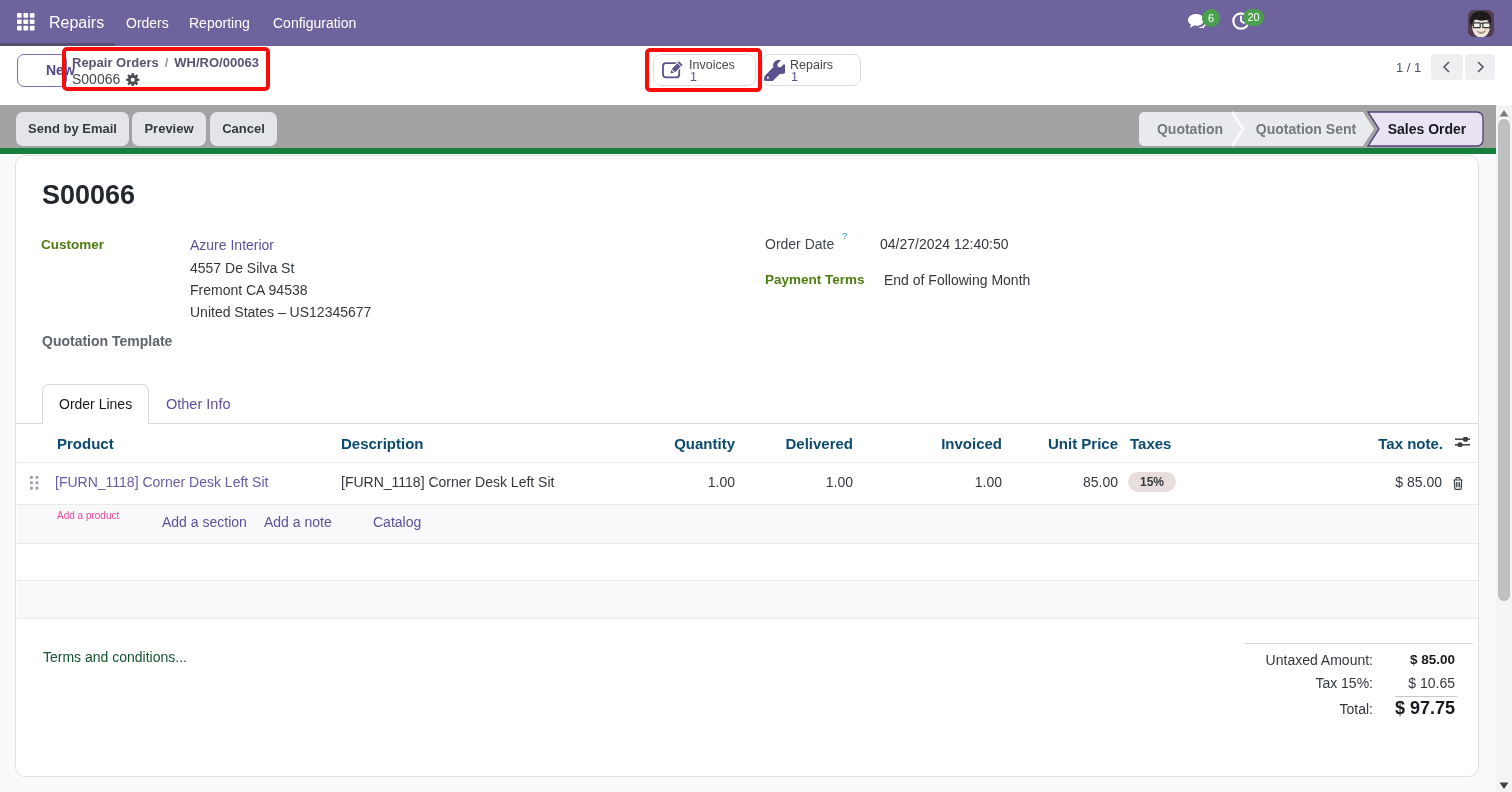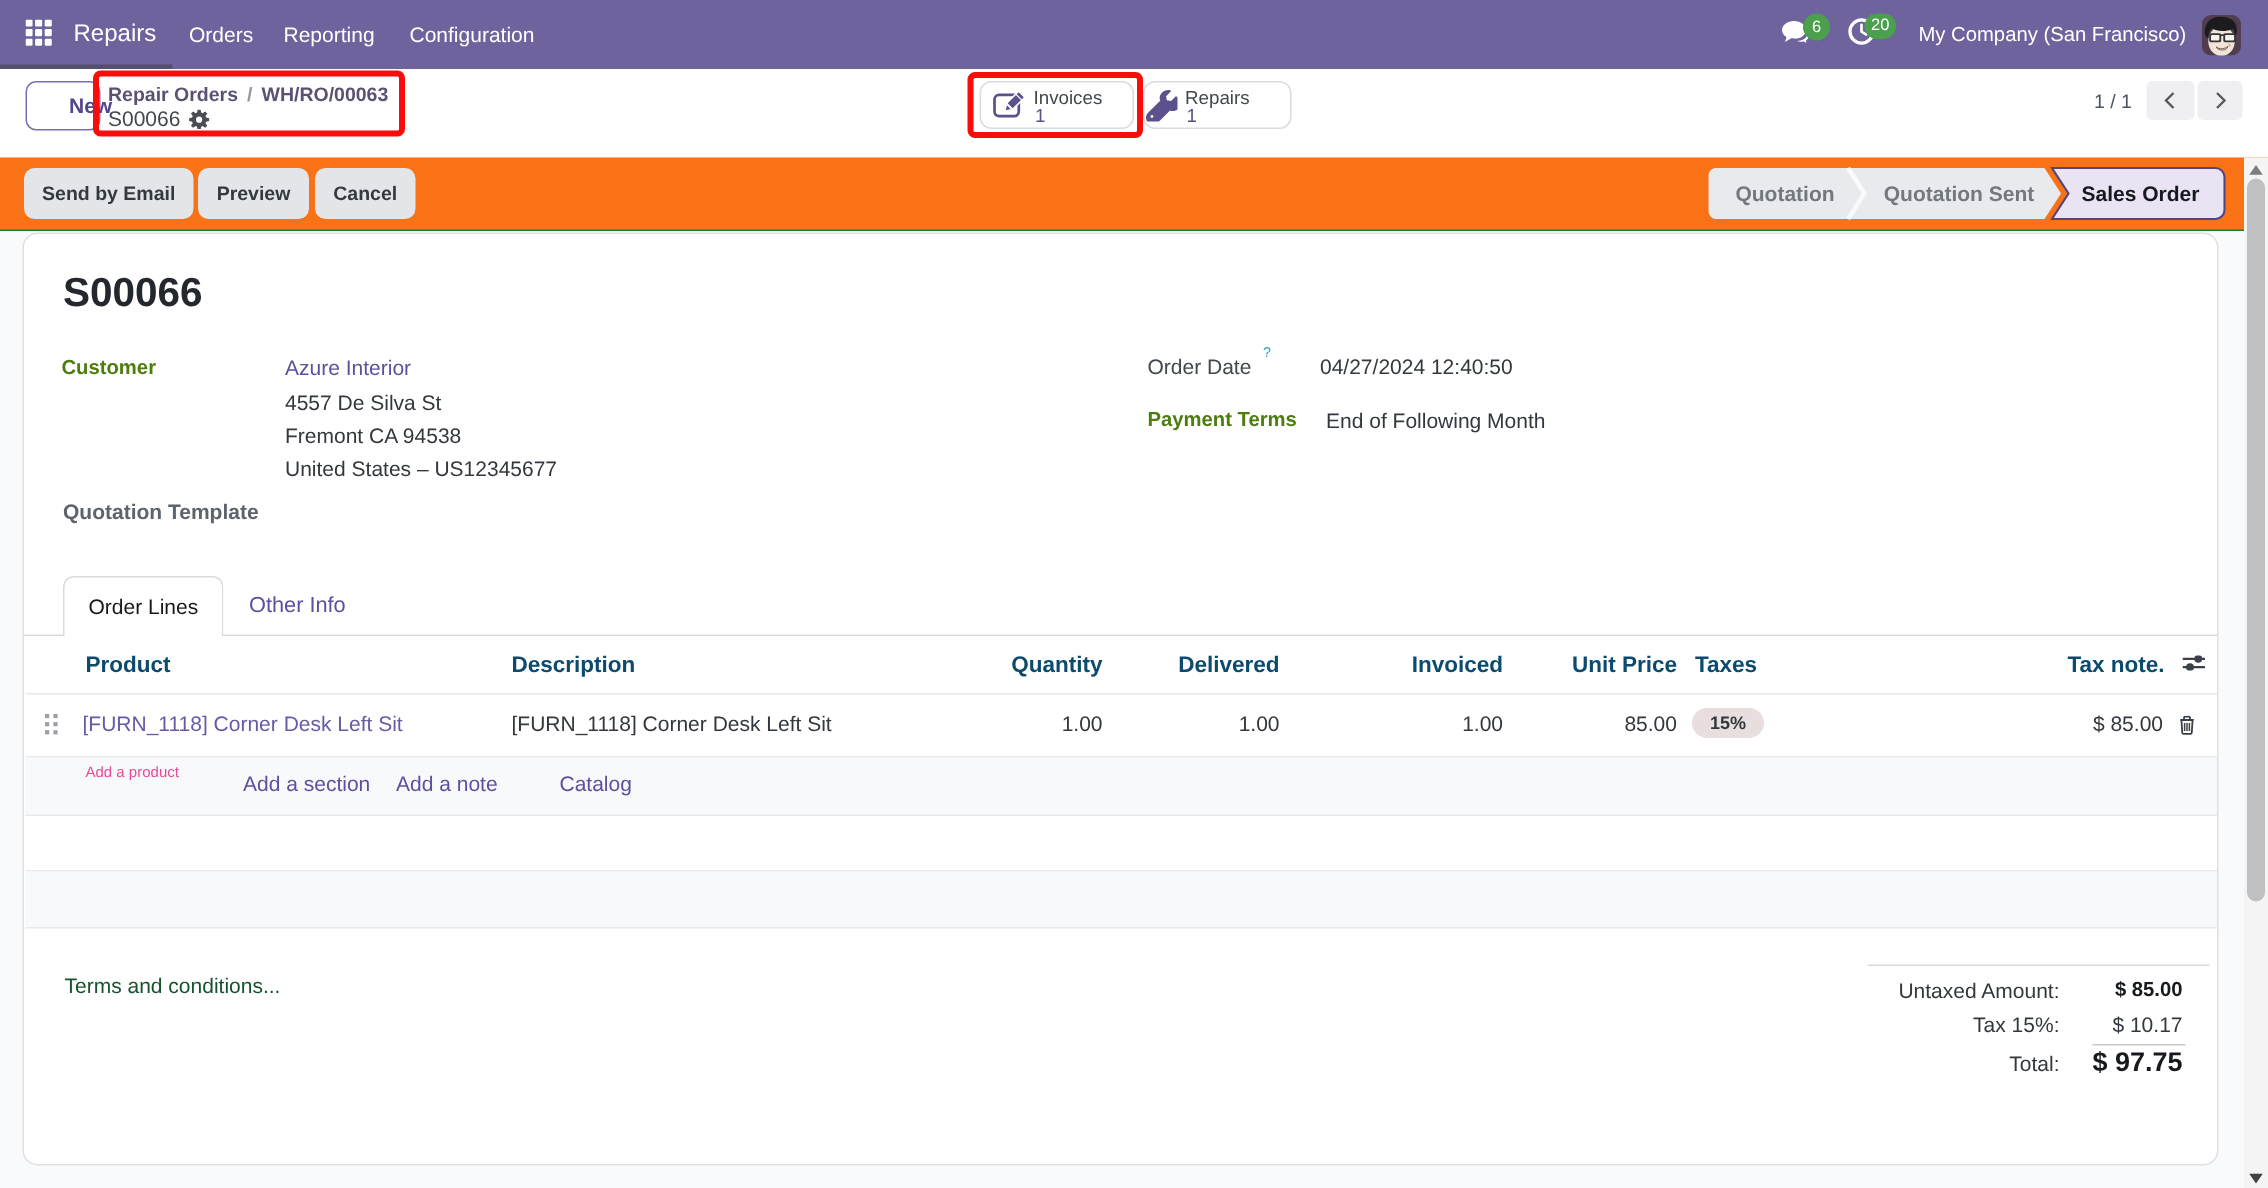--- a/index.html
+++ b/index.html
@@ -18,21 +18,21 @@
   #cpanel { left:0; top:46px; width:1512px; height:59px; background:#fff; }
   #newbtn { left:17px; top:8px; width:50px; height:33px; border:1px solid #7e6dae; border-radius:7px; background:#fff; color:#54468c; font-size:14px; font-weight:bold; text-align:center; line-height:31px;padding-left:28px; }
   .bc1 { left:72px; top:9px; font-size:13px; font-weight:bold; color:#5b5273; }
   .bc2 { left:72px; top:25px; font-size:14px; color:#44494e; }
   .smarttxt { position:absolute; font-size:12.5px; color:#43484e; line-height:12px; }
   
   #pager { left:1396px; top:14px; font-size:13px; color:#4b5563; }
   .pagerbtn { position:absolute; top:8px; height:26px; background:#efeff1; border-radius:4px; }
 
   
-  #statusrow { left:0; top:105px; width:1512px; height:49px; background:#f97316; border-bottom:1px solid #15803d; }
+  #statusrow { left:0; top:105px; width:1512px; height:49px; background:#a3a3a3; border-bottom:6px solid #15803d; }
   .sbtn { position:absolute; top:7px; height:34px; background:#e3e5e9; border-radius:7px; color:#33393f; font-size:13px; font-weight:bold; text-align:center; line-height:34px; }
 
   
   #sheet { left:15px; top:155px; width:1464px; height:622px; background:#fff; border:1px solid #dee0e4; border-radius:10px; }
   
   #title { left:26px; top:24px; font-size:27px; font-weight:bold; color:#23272e; }
   .flabel { position:absolute; font-size:13.5px; font-weight:bold; color:#4d7c0f; }
   .fval { position:absolute; font-size:14px; color:#33383e; }
   .link { color:#5d509c; }
 
@@ -84,21 +84,20 @@
       <path fill="#fff" d="M8 0 C3.6 0 0 2.7 0 6 c0 1.9 1.2 3.6 3 4.7 L2 14 l3.6-2.2 C6.4 12 7.2 12 8 12 c4.4 0 8-2.7 8-6 S12.4 0 8 0z"></path>
       <path fill="#fff" stroke="#6e639c" stroke-width="1.4" d="M14.2 5.2 c2.6 0.7 4.4 2.5 4.4 4.7 0 1.4-0.7 2.6-1.9 3.5 l0.7 2.5 -2.9-1.5 c-0.5 0.1-1.1 0.2-1.7 0.2 -2.2 0-4.1-0.9-5.2-2.3 0.8 0.2 1.6 0.3 2.4 0.3 2.8 0 5.2-1.3 6.2-3.2 0.4-0.8 0.5-1.7 0.3-2.5 -0.1-0.6-0.2-1.1-0.3-1.7z"></path>
     </svg>
     <div class="abs" style="left:1202px;top:9px;width:18px;height:18px;border-radius:50%;background:#4ba04e;color:#fff;font-size:11px;text-align:center;line-height:18px;">6</div>
 
     <svg class="abs" style="left:1231px;top:11px" width="20" height="20" viewBox="0 0 20 20">
       <circle cx="10" cy="10" r="7.7" fill="none" stroke="#fff" stroke-width="2.2"></circle>
       <path d="M10 5.5 L10 10 L13 12" fill="none" stroke="#fff" stroke-width="1.8" stroke-linecap="round"></path>
     </svg>
     <div class="abs" style="left:1243px;top:9px;width:21px;height:17px;border-radius:9px;background:#4ba04e;color:#fff;font-size:11px;text-align:center;line-height:17px;">20</div>
-    <div class="item" style="left:1279px;font-size:13.5px">My Company (San Francisco)</div>
 
     <svg class="abs" style="left:1468px;top:10px" width="26" height="27" viewBox="0 0 26 27">
       <defs>
           <clipPath id="avclip">
             <rect x="0" y="0" width="26" height="27" rx="6"></rect>
           </clipPath>
         </defs>
       <g clip-path="url(#avclip)">
         <rect width="26" height="27" fill="#523c4f"></rect>
         <ellipse cx="13" cy="17.5" rx="8.8" ry="10" fill="#f2e5d7"></ellipse>
@@ -239,21 +238,21 @@
     <div class="rowline" style="top:424px"></div>
     <div class="abs" id="grayrow"></div>
     <div class="rowline" style="top:462px"></div>
 
     <div class="abs" style="left:27px;top:493px;font-size:14px;color:#14532d">Terms and conditions...</div>
 
     <div class="abs" style="left:1229px;top:487px;width:228px;height:1px;background:#d8dadd"></div>
     <div class="tot r" style="left:1157px;top:496px;width:200px">Untaxed Amount:</div>
     <div class="tot r" style="left:1259px;top:496px;width:180px;font-weight:bold;color:#16191d;font-size:13.5px">$ 85.00</div>
     <div class="tot r" style="left:1157px;top:519px;width:200px">Tax 15%:</div>
-    <div class="tot r" style="left:1259px;top:519px;width:180px">$ 10.17</div>
+    <div class="tot r" style="left:1259px;top:519px;width:180px">$ 10.65</div>
     <div class="abs" style="left:1379px;top:540px;width:62px;height:1px;background:#c6c9cc"></div>
     <div class="tot r" style="left:1157px;top:545px;width:200px">Total:</div>
     <div class="tot r" style="left:1259px;top:542px;width:180px;font-weight:bold;color:#16191d;font-size:18px">$ 97.75</div>
   </div>
 
   <div class="abs" id="sbtrack"></div>
   <div class="abs" id="sbthumb"></div>
   <svg class="abs" style="left:1499px;top:109px" width="10" height="9" viewBox="0 0 10 9">
       <path d="M5 1 L9.5 7.5 H0.5 Z" fill="#7a7d80"></path>
     </svg>

